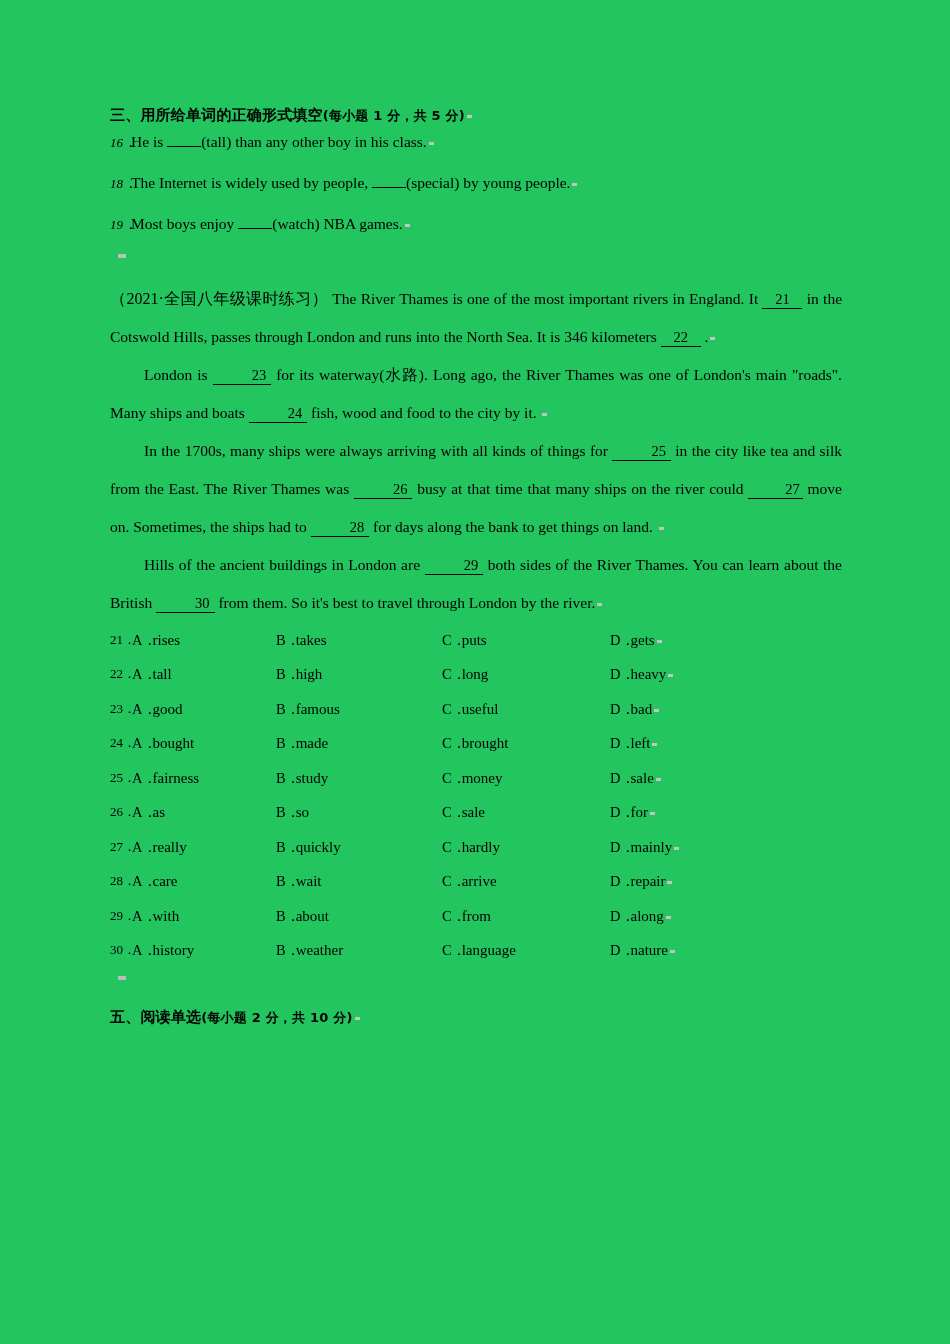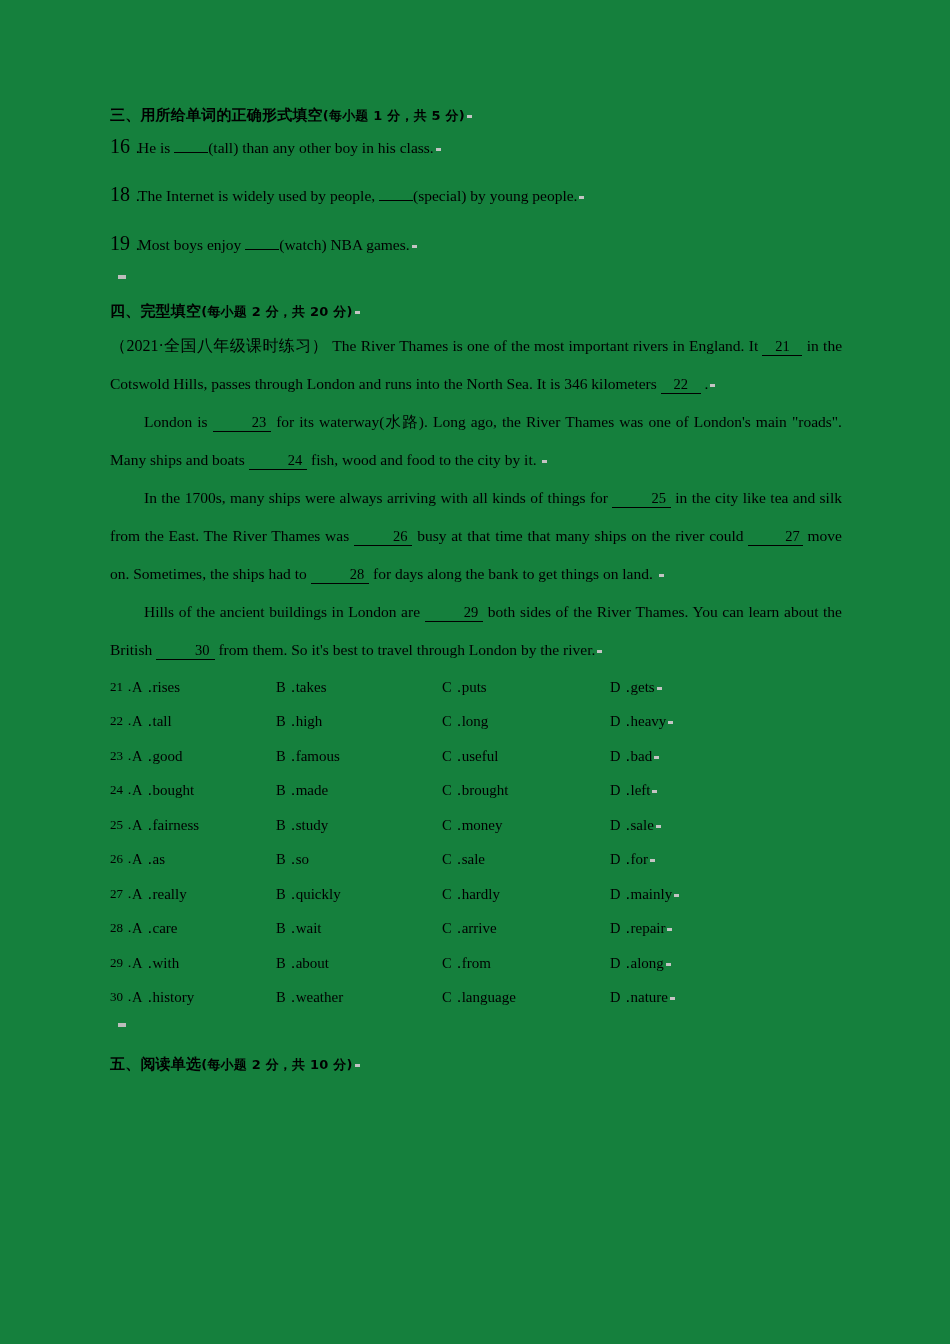--- a/index.html
+++ b/index.html
@@ -9,21 +9,21 @@
     background: #ffffff;
   }
   body {
     font-family: "Liberation Serif", "DejaVu Serif", serif;
     color: #000000;
   }
   .page {
     position: relative;
     width: 950px;
     height: 1344px;
-    background: #15803d;
+    background: #22c55e;
     overflow: hidden;
     box-sizing: border-box;
   }
   .content {
     position: absolute;
     left: 110px;
     top: 104px;
     width: 732px;
   }
 
@@ -43,21 +43,22 @@
   }
 
   
   .fib-line {
     font-size: 15.5px;
     line-height: 1.6;
     margin: 0 0 16.5px 0;
     white-space: nowrap;
   }
   .fib-line .qno {
-    font-size: 20px;
+    font-size: 13px;
+    font-style: italic;
   }
   .fib-line .qdot {
     display: inline-block;
     width: 8px;
     text-align: center;
   }
   .blank-u {
     display: inline-block;
     border-bottom: 1.3px solid #000;
     vertical-align: baseline;
@@ -163,23 +164,20 @@
     </div>
 
     <div class="fib-line">
       <span class="qno">19</span><span class="qdot">．</span><span>Most boys enjoy </span><span class="blank-u w4"></span><span>(watch) NBA games.</span><span class="mk-sm"></span>
     </div>
 
 
     <div class="mk-block"></div>
     <div class="gap-a"></div>
 
-    <div class="sec-head">
-      <span class="cjk-big">四、</span><span class="cjk-big">完型填空</span><span class="paren">(</span><span class="paren">每小题 2 分，共 20 分</span><span class="paren">)</span><span class="mk-sm"></span>
-    </div>
 
     <p class="passage noindent"><span class="src-tag cjk">（2021·全国八年级课时练习）</span> <span>The River Thames is one of the most important rivers in England. It </span><span class="numblank">21</span><span> in the Cotswold Hills, passes through London and runs into the North Sea. It is 346 kilometers </span><span class="numblank">22</span><span> .</span><span class="mk-sm"></span></p>
 
     <p class="passage indent"><span>London is </span><span class="numblank">23</span><span> for its waterway(水路). Long ago, the River Thames was one of London's main "roads". Many ships and boats </span><span class="numblank">24</span><span> fish, wood and food to the city by it. </span><span class="mk-sm"></span></p>
 
     <p class="passage indent"><span>In the 1700s, many ships were always arriving with all kinds of things for </span><span class="numblank">25</span><span> in the city like tea and silk from the East. The River Thames was </span><span class="numblank">26</span><span> busy at that time that many ships on the river could </span><span class="numblank lead">27</span><span> move on. Sometimes, the ships had to </span><span class="numblank">28</span><span> for days along the bank to get things on land. </span><span class="mk-sm"></span></p>
 
     <p class="passage indent"><span>Hills of the ancient buildings in London are </span><span class="numblank">29</span><span> both sides of the River Thames. You can learn about the British </span><span class="numblank">30</span><span> from them. So it's best to travel through London by the river.</span><span class="mk-sm"></span></p>
 
     <div class="opts">

